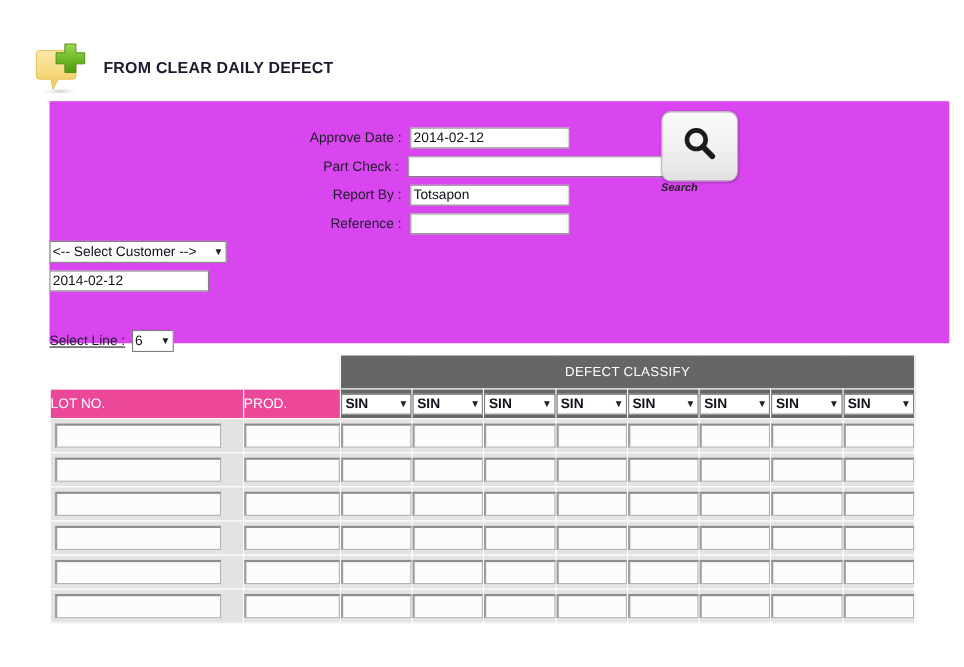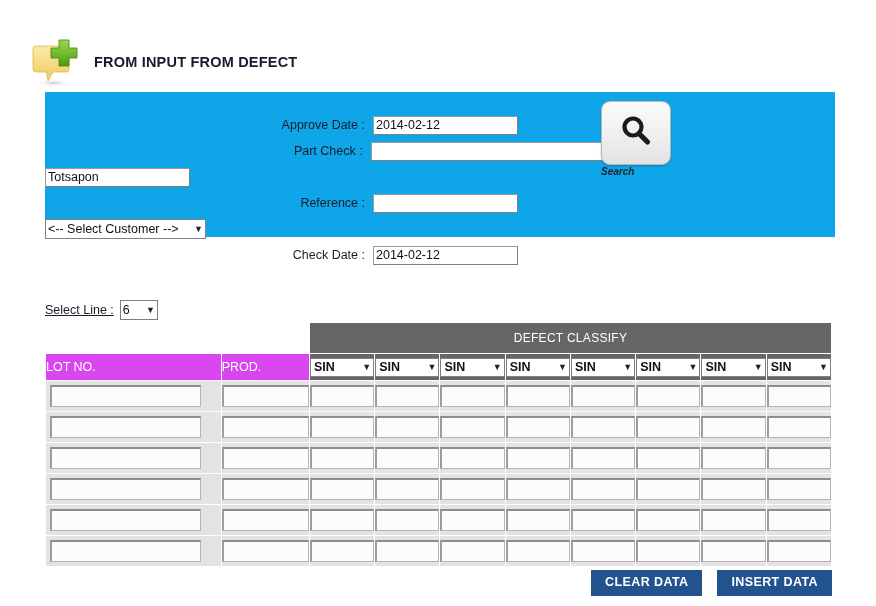--- a/index.html
+++ b/index.html
@@ -42,22 +42,23 @@
     white-space: nowrap;
     font-family: "Liberation Sans", sans-serif;
   }
 
   
   .criteria-panel {
     position: absolute;
     left: 45px;
     top: 92px;
     width: 790px;
-    height: 145px;
-    background: #0ea5e9;
+    height: 220px;
+    background: #d946ef;
+    padding-left: 28px;
   }
   .criteria-form {
     position: absolute;
     left: 0;
     top: 20px;
     width: 560px;
   }
   .form-row {
     display: flex;
     align-items: center;
@@ -179,21 +180,21 @@
     border: 1px solid #ffffff;
     letter-spacing: 0.3px;
     font-family: "Liberation Sans", sans-serif;
   }
   .hdr-blank {
     background: #ffffff;
     border: none;
     height: 30px;
   }
   .hdr-cell {
-    background: #d946ef;
+    background: #ec4899;
     color: #ffffff;
     font-size: 12.5px;
     font-weight: normal;
     text-align: left;
     height: 26px;
     padding-left: 4px;
     border: 1px solid #ffffff;
     font-family: "Liberation Sans", sans-serif;
   }
   .hdr-cell-sel {
@@ -277,55 +278,55 @@
           <radialGradient id="shadgrad" cx="50%" cy="50%" r="50%">
             <stop offset="0%" stop-color="#b9b9b9" stop-opacity="0.75"></stop>
             <stop offset="100%" stop-color="#ffffff" stop-opacity="0"></stop>
           </radialGradient>
         </defs>
         <ellipse cx="22" cy="47" rx="19" ry="3.6" fill="url(#shadgrad)"></ellipse>
         <path d="M4 10 h30 a3 3 0 0 1 3 3 v20 a3 3 0 0 1 -3 3 h-13 l-5 9 l-1.5 -9 h-10.5 a3 3 0 0 1 -3 -3 v-20 a3 3 0 0 1 3 -3 z" fill="url(#bubgrad)" stroke="#e2b648" stroke-width="0.8"></path>
         <path d="M27 4 h10 v8 h8 v10 h-8 v8 h-10 v-8 h-8 v-10 h8 z" fill="url(#plusgrad)" stroke="#4e8f18" stroke-width="0.9" stroke-linejoin="round"></path>
       </svg>
     </div>
-    <div class="header-title">FROM INPUT FROM DEFECT</div>
+    <div class="header-title">FROM CLEAR DAILY DEFECT</div>
   </div>
 
   <div class="criteria-panel">
 
     <div class="criteria-form">
 
       <div class="form-row">
         <div class="form-label">Approve Date :</div>
         <input class="txt w-normal" type="text" value="2014-02-12" style="">
       </div>
 
       <div class="form-row">
         <div class="form-label">Part Check :</div>
         <input class="txt w-wide" type="text" value="" style="">
       </div>
 
       <div class="form-row">
+        <div class="form-label">Report By :</div>
         <input class="txt w-normal" type="text" value="Totsapon" style="">
       </div>
 
       <div class="form-row">
         <div class="form-label">Reference :</div>
         <input class="txt w-normal" type="text" value="" style="">
       </div>
 
       <div class="form-row">
         <div class="sel w-cust">
           <span class="sel-label">&lt;-- Select Customer --&gt;</span>
           <span class="sel-caret">▼</span>
         </div>
       </div>
 
       <div class="form-row">
-        <div class="form-label">Check Date :</div>
         <input class="txt w-normal" type="text" value="2014-02-12" style="">
       </div>
 
     </div>
 
     <div class="search-btn">
       <span>
         <svg width="34" height="34" viewBox="0 0 34 34" xmlns="http://www.w3.org/2000/svg">
           <circle cx="14" cy="13" r="8.5" fill="none" stroke="#1b1b1b" stroke-width="4.2"></circle>
           <line x1="20" y1="19.5" x2="28.5" y2="28" stroke="#1b1b1b" stroke-width="5.2" stroke-linecap="round"></line>
@@ -486,18 +487,14 @@
           <td class="body-cell"><input type="text" class="cell-input" style=""></td>
           <td class="body-cell"><input type="text" class="cell-input" style=""></td>
           <td class="body-cell"><input type="text" class="cell-input" style=""></td>
           <td class="body-cell"><input type="text" class="cell-input" style=""></td>
           <td class="body-cell"><input type="text" class="cell-input" style=""></td>
           <td class="body-cell"><input type="text" class="cell-input" style=""></td>
         </tr>
       </tbody>
   </table>
 
-  <div class="footer-btns">
-    <button class="btn-primary">CLEAR DATA</button>
-    <button class="btn-primary">INSERT DATA</button>
-  </div>
 
 </div>
 
 </body></html>

